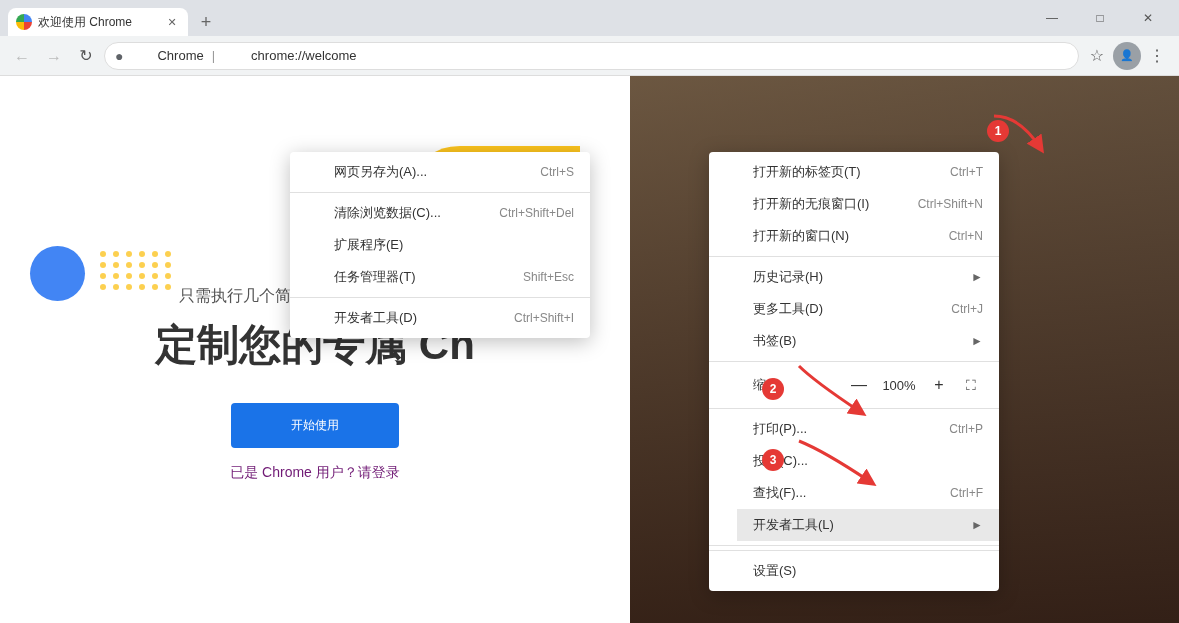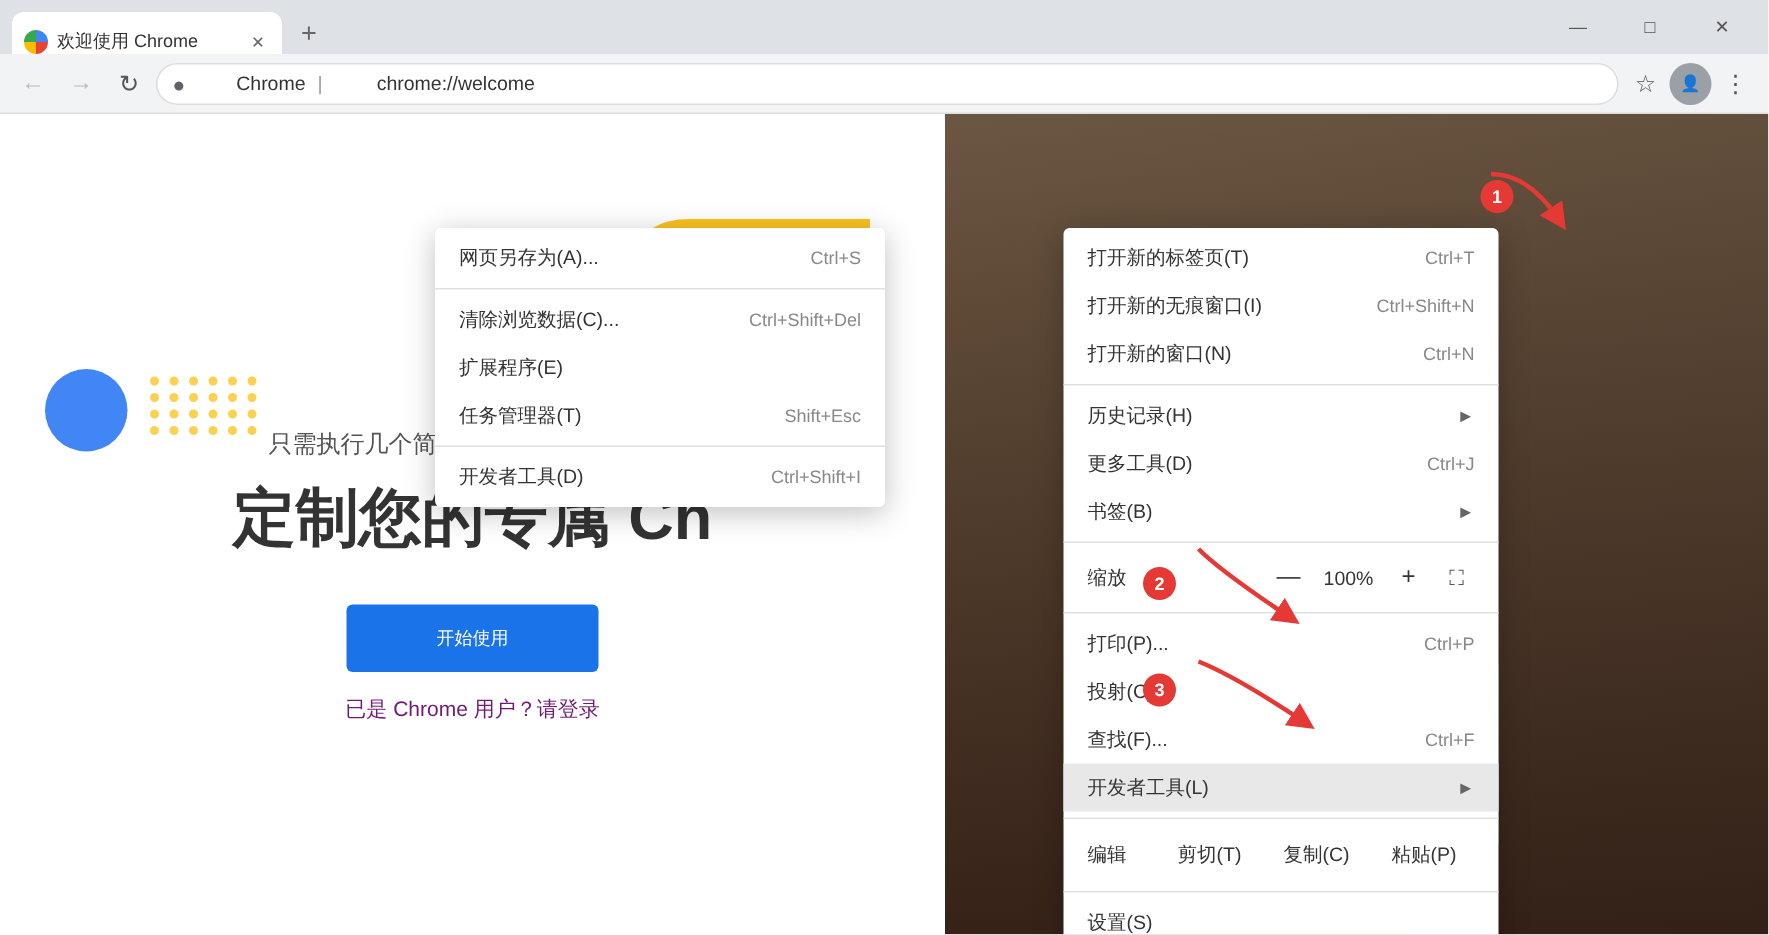--- a/index.html
+++ b/index.html
@@ -37,21 +37,21 @@
       height: 100%;
       flex: 1;
     }
 
     .tab {
       background: #fff;
       height: 28px;
       min-width: 180px;
       max-width: 240px;
       display: flex;
-      align-items: flex-end;
+      align-items: center;
       padding: 0 8px;
       border-radius: 8px 8px 0 0;
       font-size: 12px;
       color: #333;
       gap: 6px;
       position: relative;
     }
 
     .tab-favicon {
       width: 16px;
@@ -332,20 +332,21 @@
 
     .menu-item {
       display: flex;
       align-items: center;
       padding: 7px 16px;
       font-size: 13px;
       color: #333;
       cursor: pointer;
       position: relative;
       justify-content: space-between;
+      margin-left: 28px;
     }
     .menu-item.highlighted { background: #e8e8e8; }
 
     .menu-item-left {
       display: flex;
       align-items: center;
       gap: 8px;
     }
 
     .menu-item-right {
@@ -610,28 +611,20 @@
       </div>
       <div class="menu-item highlighted">
         <span class="menu-item-left">
             <span>开发者工具(L)</span>
           </span>
         <span class="menu-item-right">
             <span class="menu-arrow">►</span>
           </span>
       </div>
       <div class="menu-divider"></div>
-      <div class="menu-item">
-        <span style="font-size:13px;color:#333">编辑</span>
-        <div class="edit-actions">
-          <span class="edit-btn">剪切(T)</span>
-          <span class="edit-btn">复制(C)</span>
-          <span class="edit-btn">粘贴(P)</span>
-        </div>
-      </div>
       <div class="menu-divider"></div>
       <div class="menu-item">
         <span class="menu-item-left">
             <span>设置(S)</span>
           </span>
         <span class="menu-item-right"></span>
       </div>
 
     </div>
 

